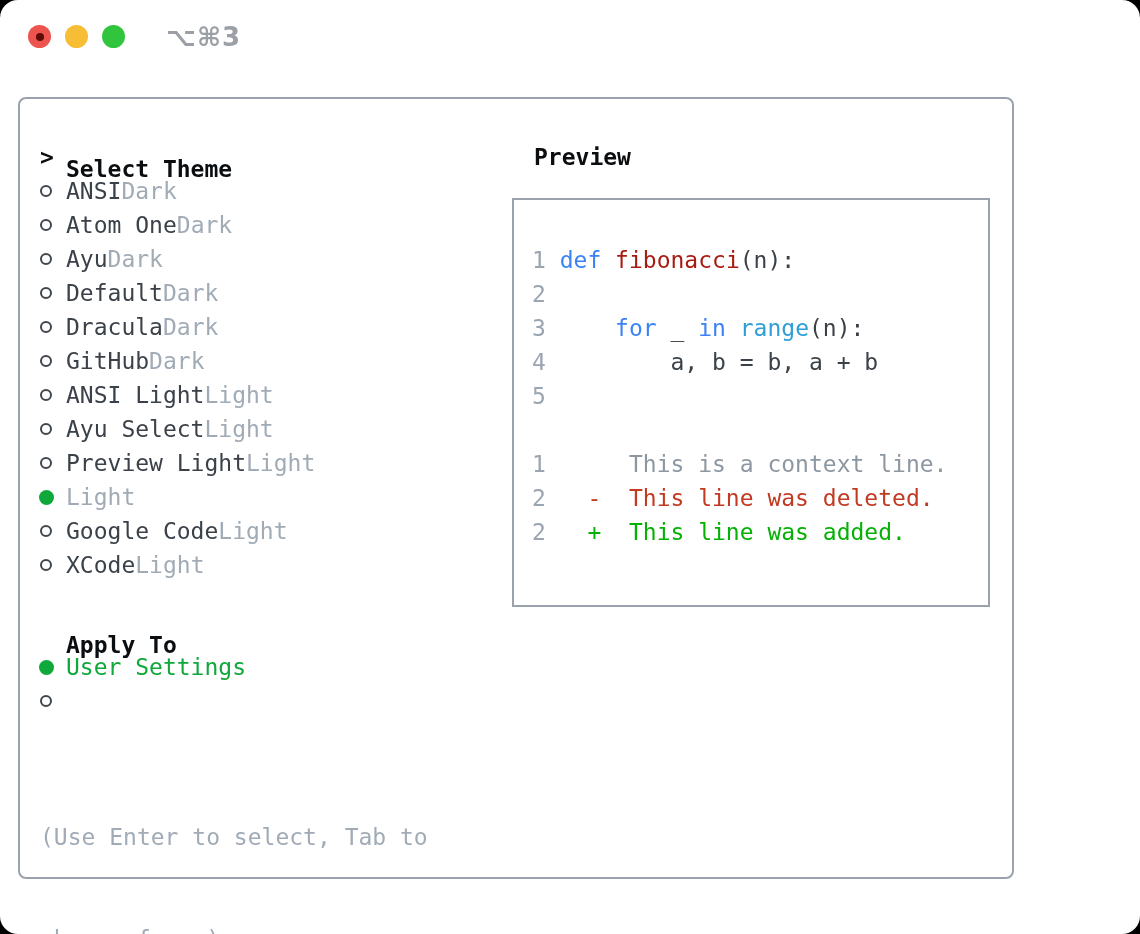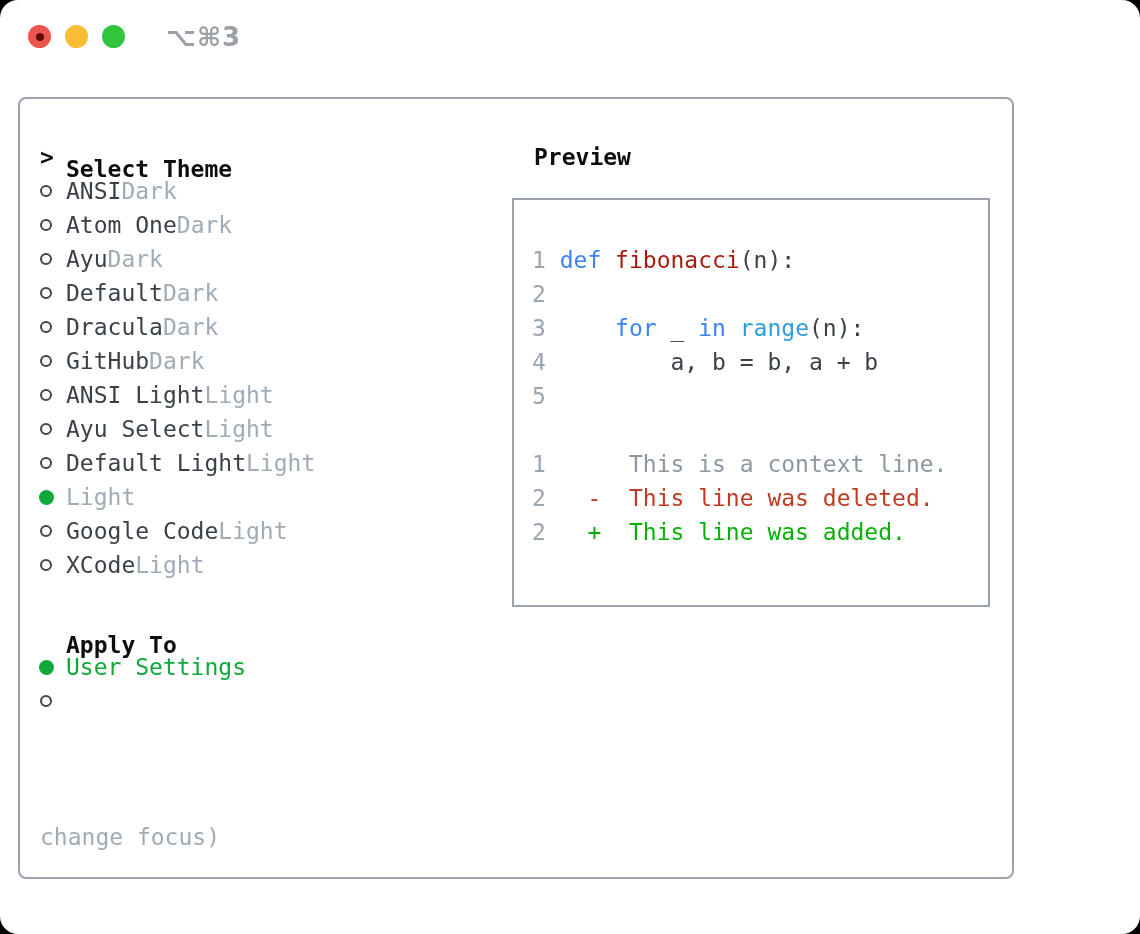--- a/index.html
+++ b/index.html
@@ -98,36 +98,37 @@
       </div>
       <div id="theme-rows">
           <div class="row"><span class="marker"><span class="ring"></span></span><span class="label">ANSI</span> <span class="tag">Dark</span></div>
           <div class="row"><span class="marker"><span class="ring"></span></span><span class="label">Atom One</span> <span class="tag">Dark</span></div>
           <div class="row"><span class="marker"><span class="ring"></span></span><span class="label">Ayu</span> <span class="tag">Dark</span></div>
           <div class="row"><span class="marker"><span class="ring"></span></span><span class="label">Default</span> <span class="tag">Dark</span></div>
           <div class="row"><span class="marker"><span class="ring"></span></span><span class="label">Dracula</span> <span class="tag">Dark</span></div>
           <div class="row"><span class="marker"><span class="ring"></span></span><span class="label">GitHub</span> <span class="tag">Dark</span></div>
           <div class="row"><span class="marker"><span class="ring"></span></span><span class="label">ANSI Light</span> <span class="tag">Light</span></div>
           <div class="row"><span class="marker"><span class="ring"></span></span><span class="label">Ayu Select</span> <span class="tag">Light</span></div>
-          <div class="row"><span class="marker"><span class="ring"></span></span><span class="label">Default Light</span> <span class="tag">Light</span></div>
+          <div class="row"><span class="marker"><span class="ring"></span></span><span class="label">Preview Light</span> <span class="tag">Light</span></div>
           <div class="row selected"><span class="marker"><span class="dot"></span></span> <span class="tag">Light</span></div>
           <div class="row"><span class="marker"><span class="ring"></span></span><span class="label">Google Code</span> <span class="tag">Light</span></div>
           <div class="row"><span class="marker"><span class="ring"></span></span><span class="label">XCode</span> <span class="tag">Light</span></div>
         </div>
       <div class="spacer"></div>
       <div class="row">
         <span class="marker"></span>
         <span class="heading">Apply To</span>
       </div>
       <div id="apply-rows">
           <div class="row selected"><span class="marker"><span class="dot"></span></span><span class="label">User Settings</span></div>
           <div class="row"><span class="marker"><span class="ring"></span></span></div>
         </div>
       <div class="spacer"></div>
       <div class="hint">
+        <div>(Use Enter to select, Tab to</div>
         <div>change focus)</div>
       </div>
     </div>
 
     <div class="right-col">
       <div class="preview-heading">Preview</div>
       <div class="preview-box">
         <div id="code-rows">
             <div class="crow"><span class="lnum">1</span><span class="pre"> <span class="tok-keyword">def </span><span class="tok-function">fibonacci</span><span class="tok-plain">(n):</span></span></div>
             <div class="crow"><span class="lnum">2</span></div>

